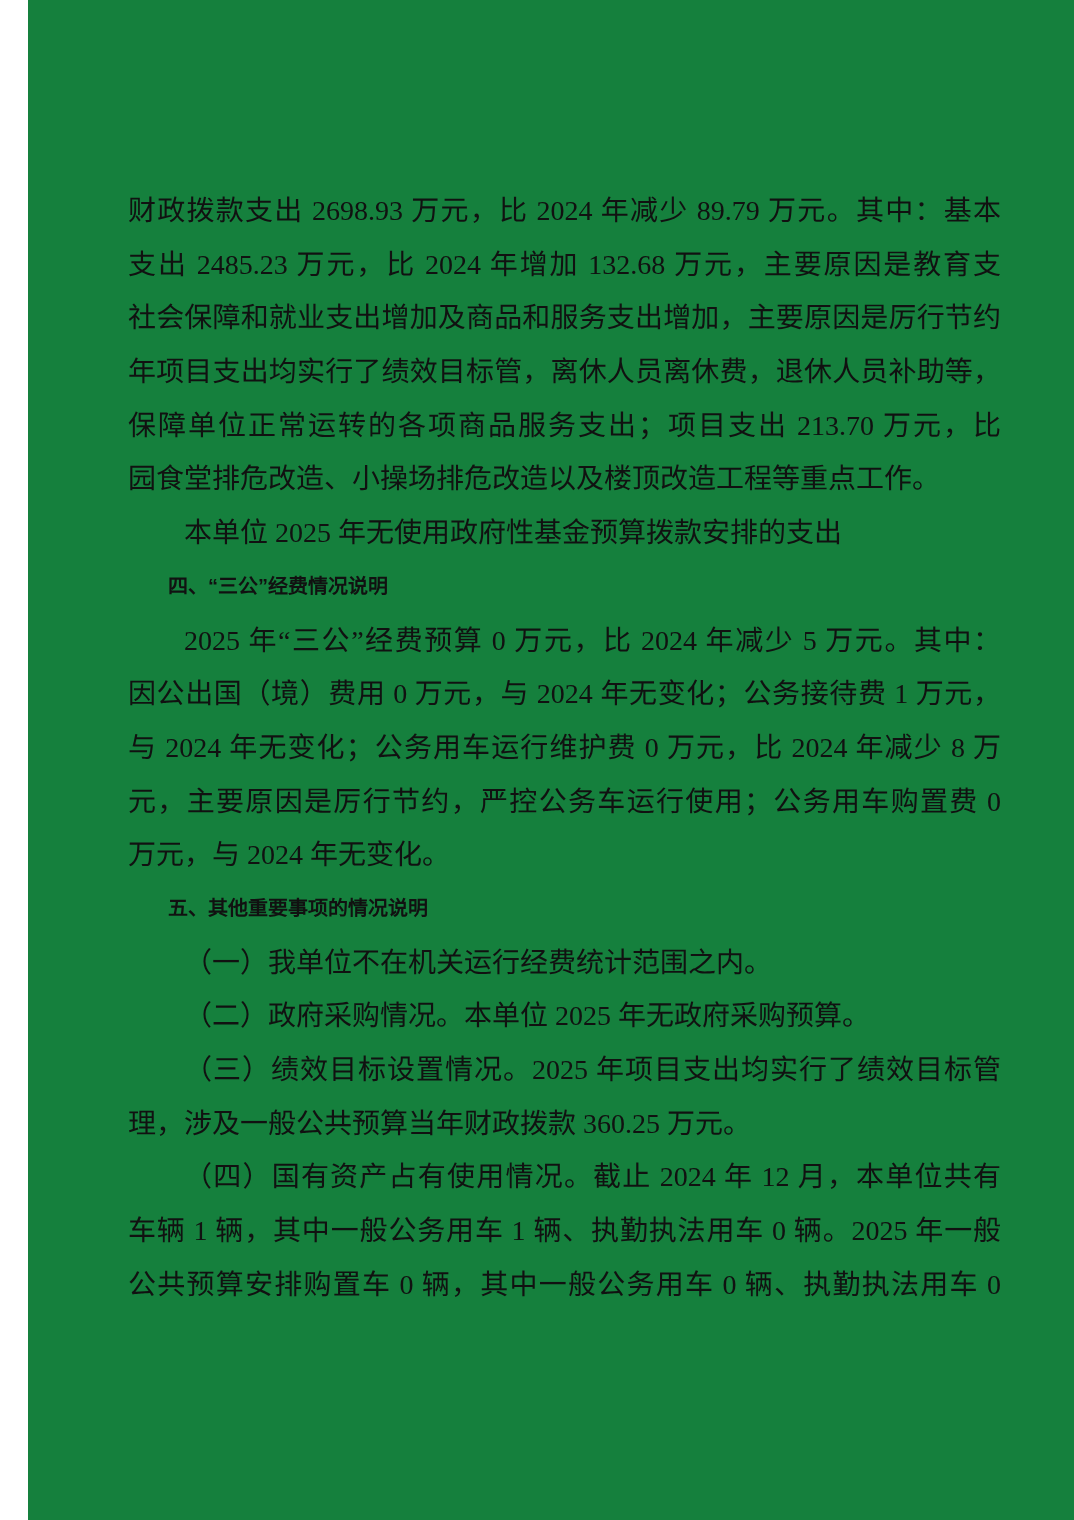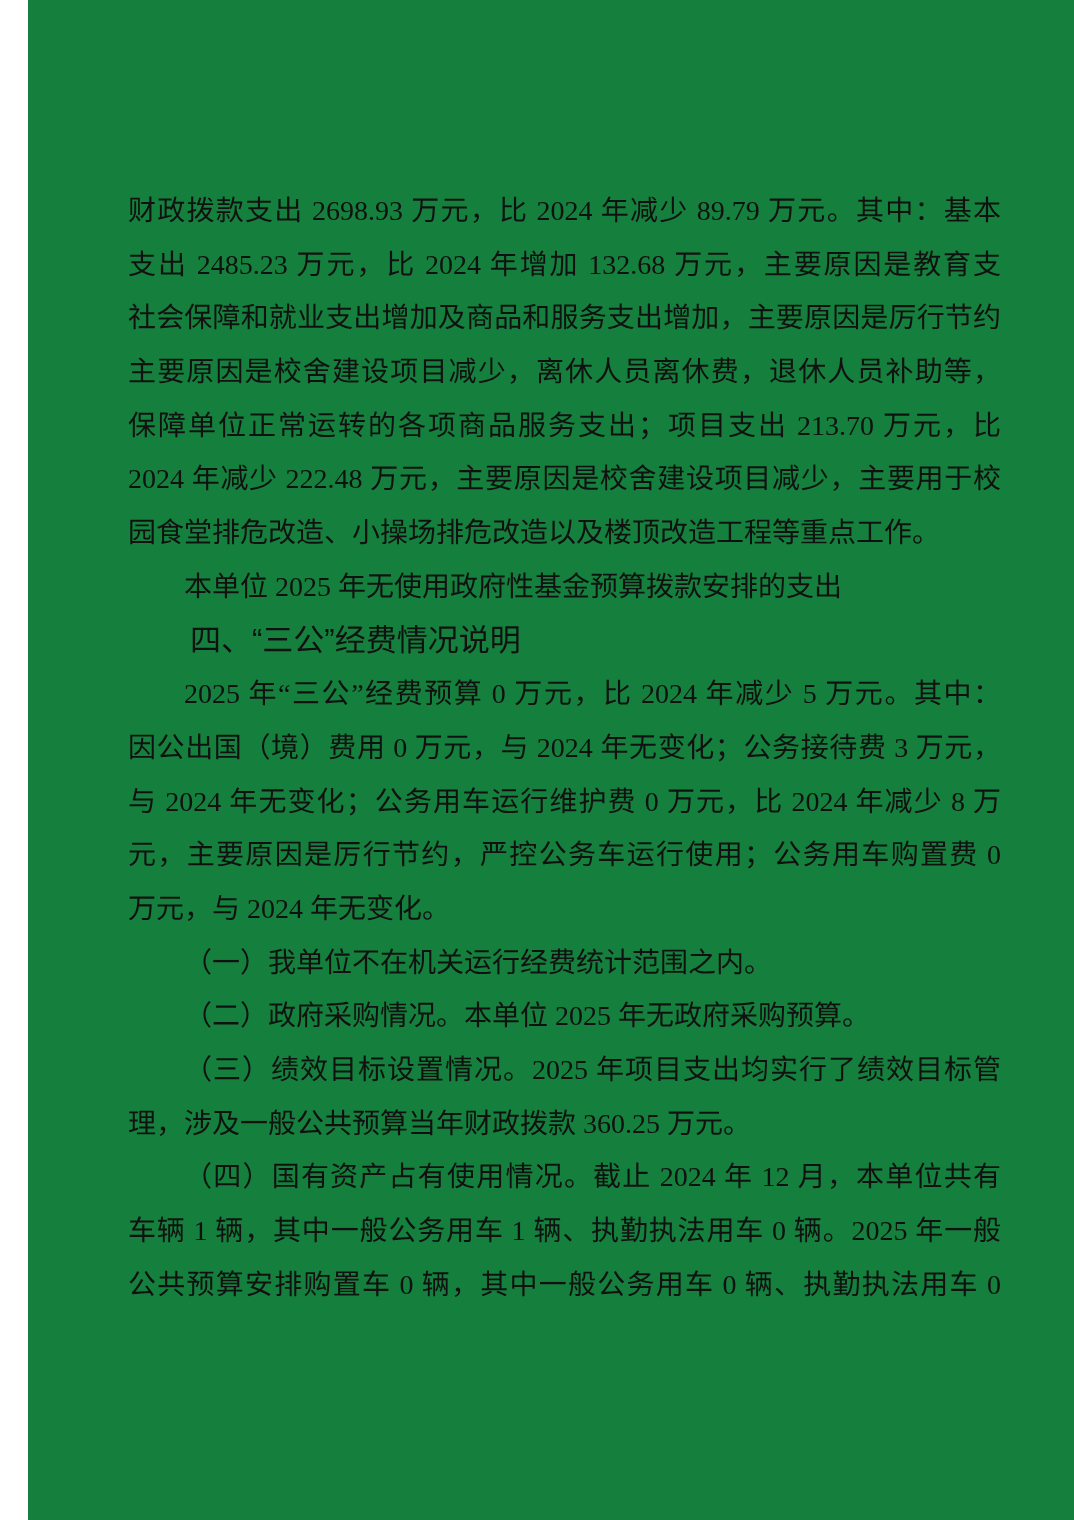--- a/index.html
+++ b/index.html
@@ -31,58 +31,60 @@
     overflow: hidden;
     white-space: normal;
   }
   
   .full { text-align-last: justify; }
   
   .ind { text-indent: 2em; }
   
   .head {
     font-family: "Liberation Sans", "DejaVu Sans", sans-serif;
-    font-weight: 400;
-    font-size: 31px;
+    font-weight: 700;
+    font-size: 20px;
     text-indent: 2em;
     text-align-last: left;
   }
 </style>
 </head>
 <body>
 
 <div class="page">
   <div class="text-block">
 
     <section class="para">
       <div class="line full">财政拨款支出 2698.93 万元，比 2024 年减少 89.79 万元。其中：基本</div>
       <div class="line full">支出 2485.23 万元，比 2024 年增加 132.68 万元，主要原因是教育支出、</div>
       <div class="line full">社会保障和就业支出增加及商品和服务支出增加，主要原因是厉行节约</div>
-      <div class="line full">主要原因是校舍建设项目减少，离休人员离休费，退休人员补助等，</div>
+      <div class="line full">年项目支出均实行了绩效目标管，离休人员离休费，退休人员补助等，</div>
       <div class="line full">保障单位正常运转的各项商品服务支出；项目支出 213.70 万元，比</div>
-      <div class="line full">2024 年减少 222.48 万元，主要原因是校舍建设项目减少，主要用于校</div>
       <div class="line">园食堂排危改造、小操场排危改造以及楼顶改造工程等重点工作。</div>
     </section>
 
     <section class="para">
       <div class="line ind">本单位 2025 年无使用政府性基金预算拨款安排的支出</div>
     </section>
 
     <section class="para">
       <div class="line head">四、“三公”经费情况说明</div>
     </section>
 
     <section class="para">
       <div class="line full ind">2025 年“三公”经费预算 0 万元，比 2024 年减少 5 万元。其中：</div>
-      <div class="line full">因公出国（境）费用 0 万元，与 2024 年无变化；公务接待费 3 万元，</div>
+      <div class="line full">因公出国（境）费用 0 万元，与 2024 年无变化；公务接待费 1 万元，</div>
       <div class="line full">与 2024 年无变化；公务用车运行维护费 0 万元，比 2024 年减少 8 万</div>
       <div class="line full">元，主要原因是厉行节约，严控公务车运行使用；公务用车购置费 0</div>
       <div class="line">万元，与 2024 年无变化。</div>
     </section>
 
+    <section class="para">
+      <div class="line head">五、其他重要事项的情况说明</div>
+    </section>
 
     <section class="para">
       <div class="line ind">（一）我单位不在机关运行经费统计范围之内。</div>
     </section>
 
     <section class="para">
       <div class="line ind">（二）政府采购情况。本单位 2025 年无政府采购预算。</div>
     </section>
 
     <section class="para">

